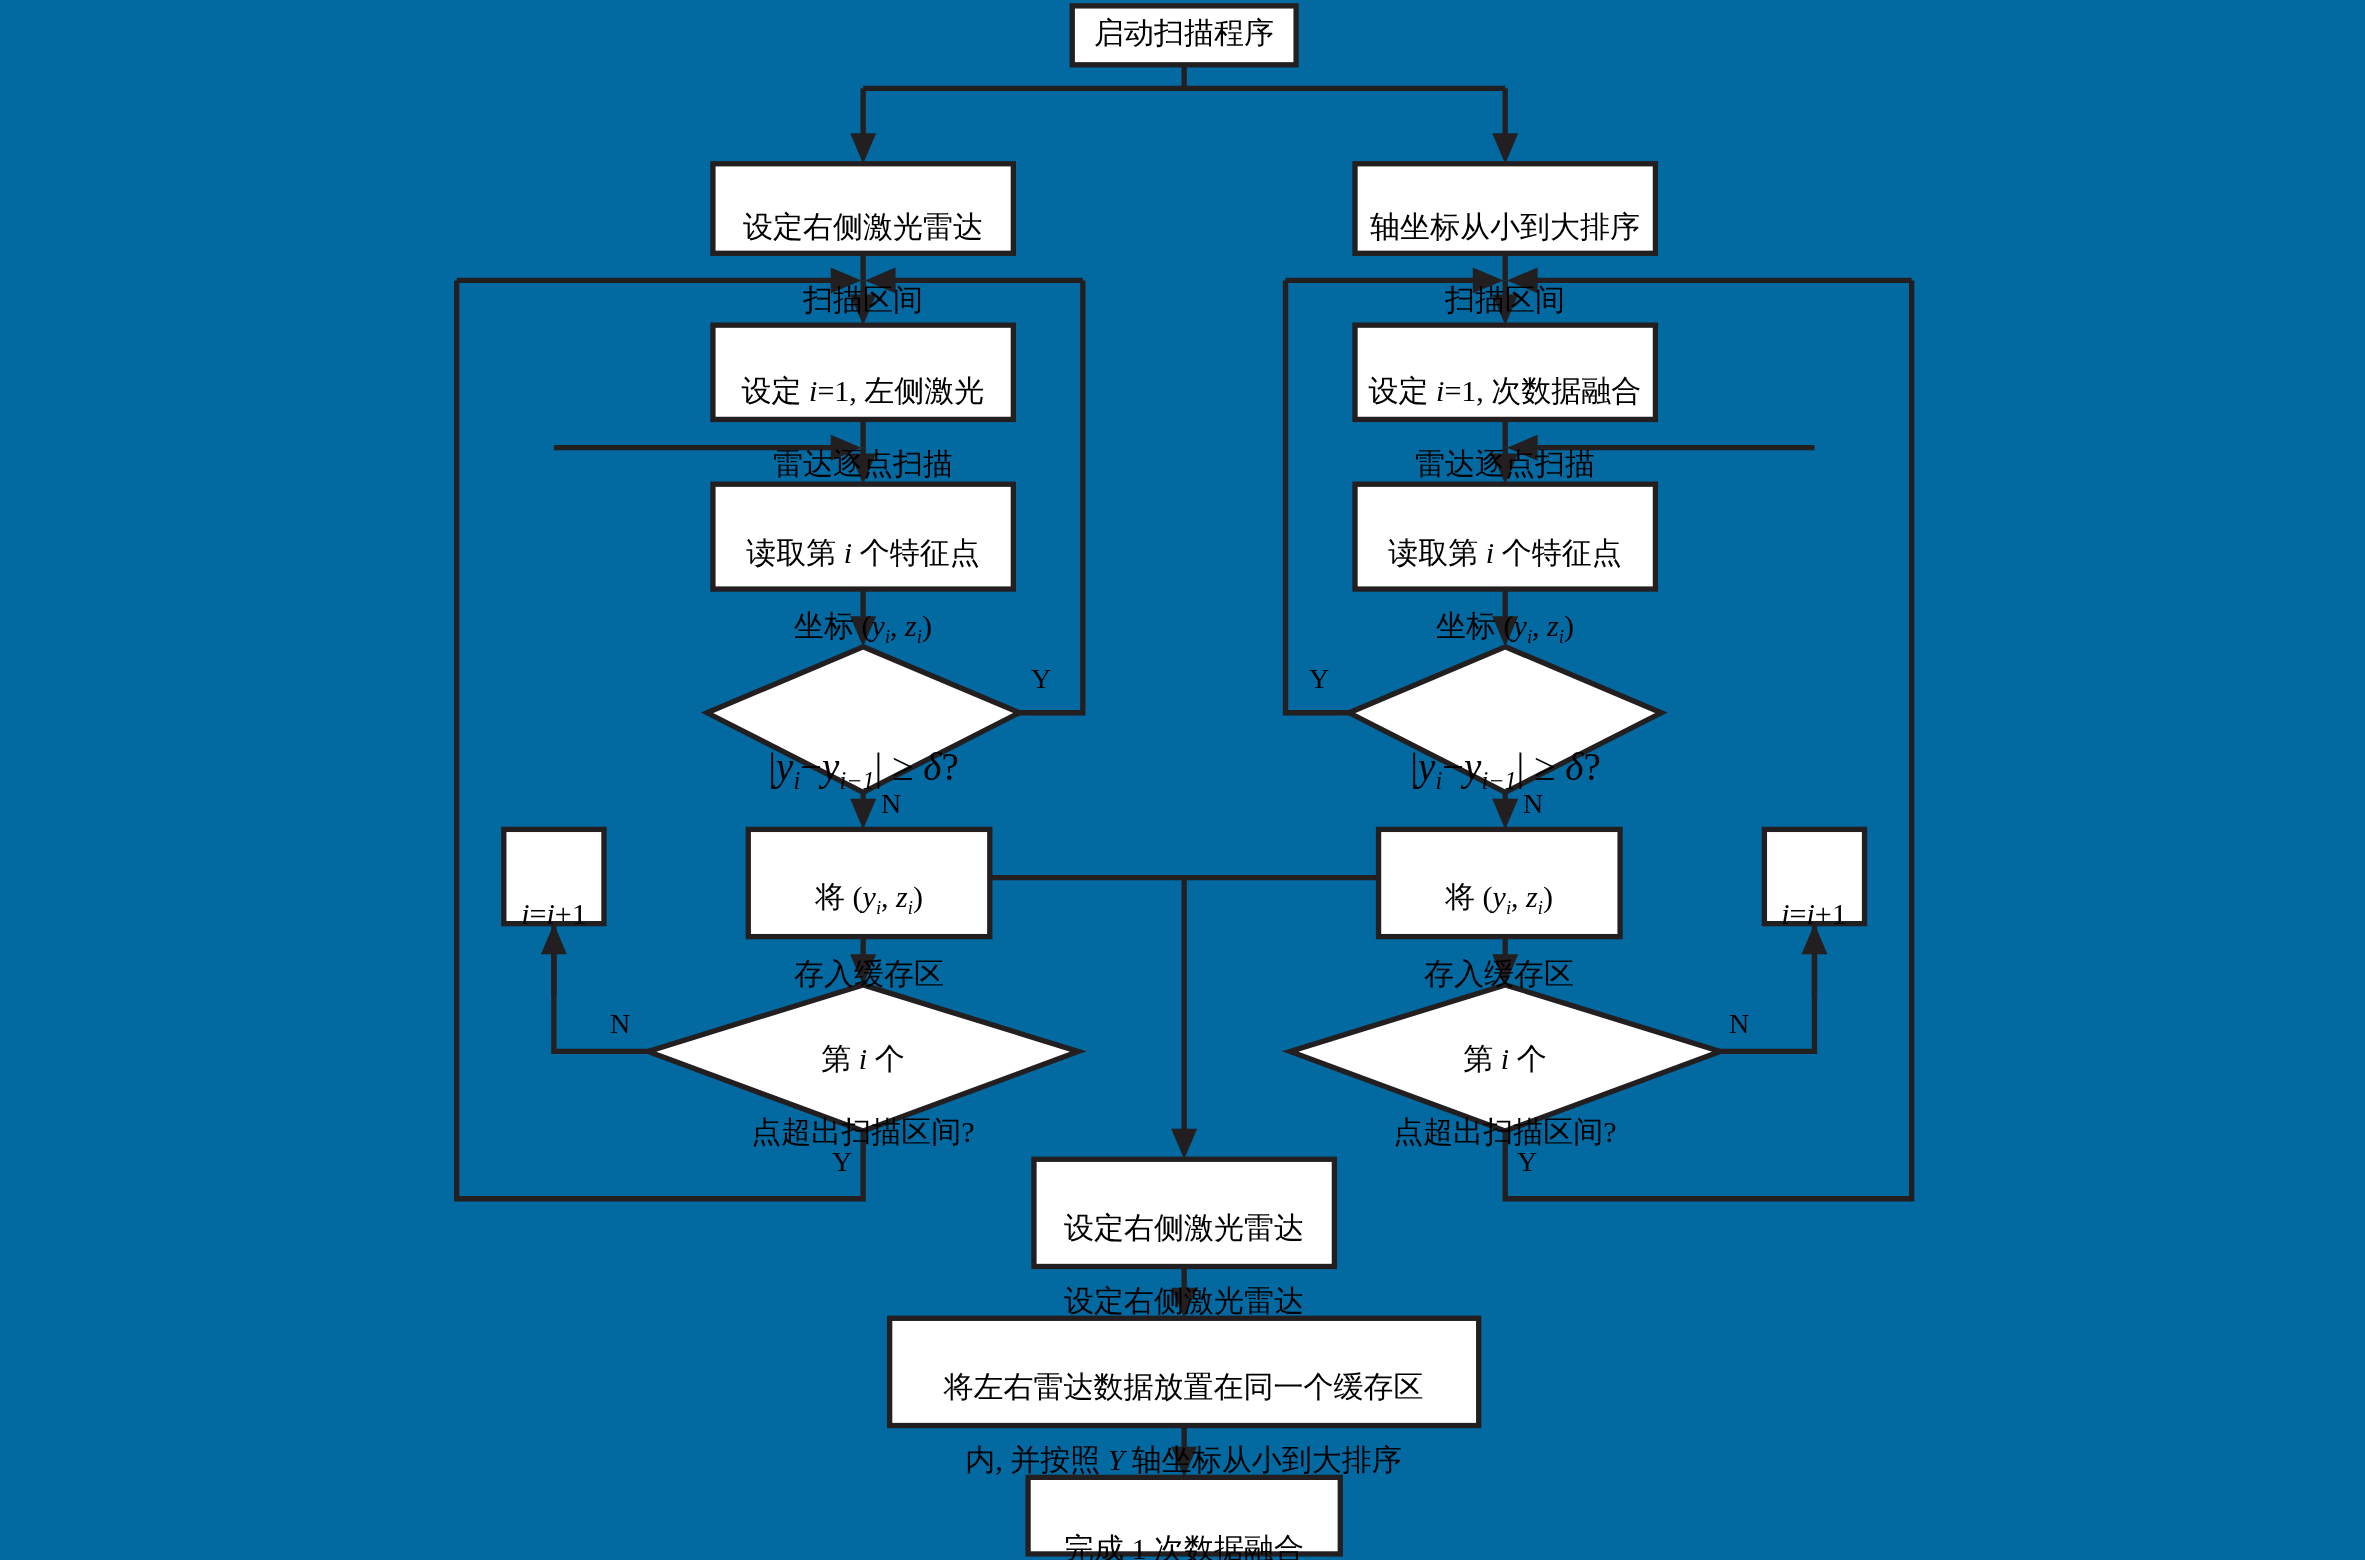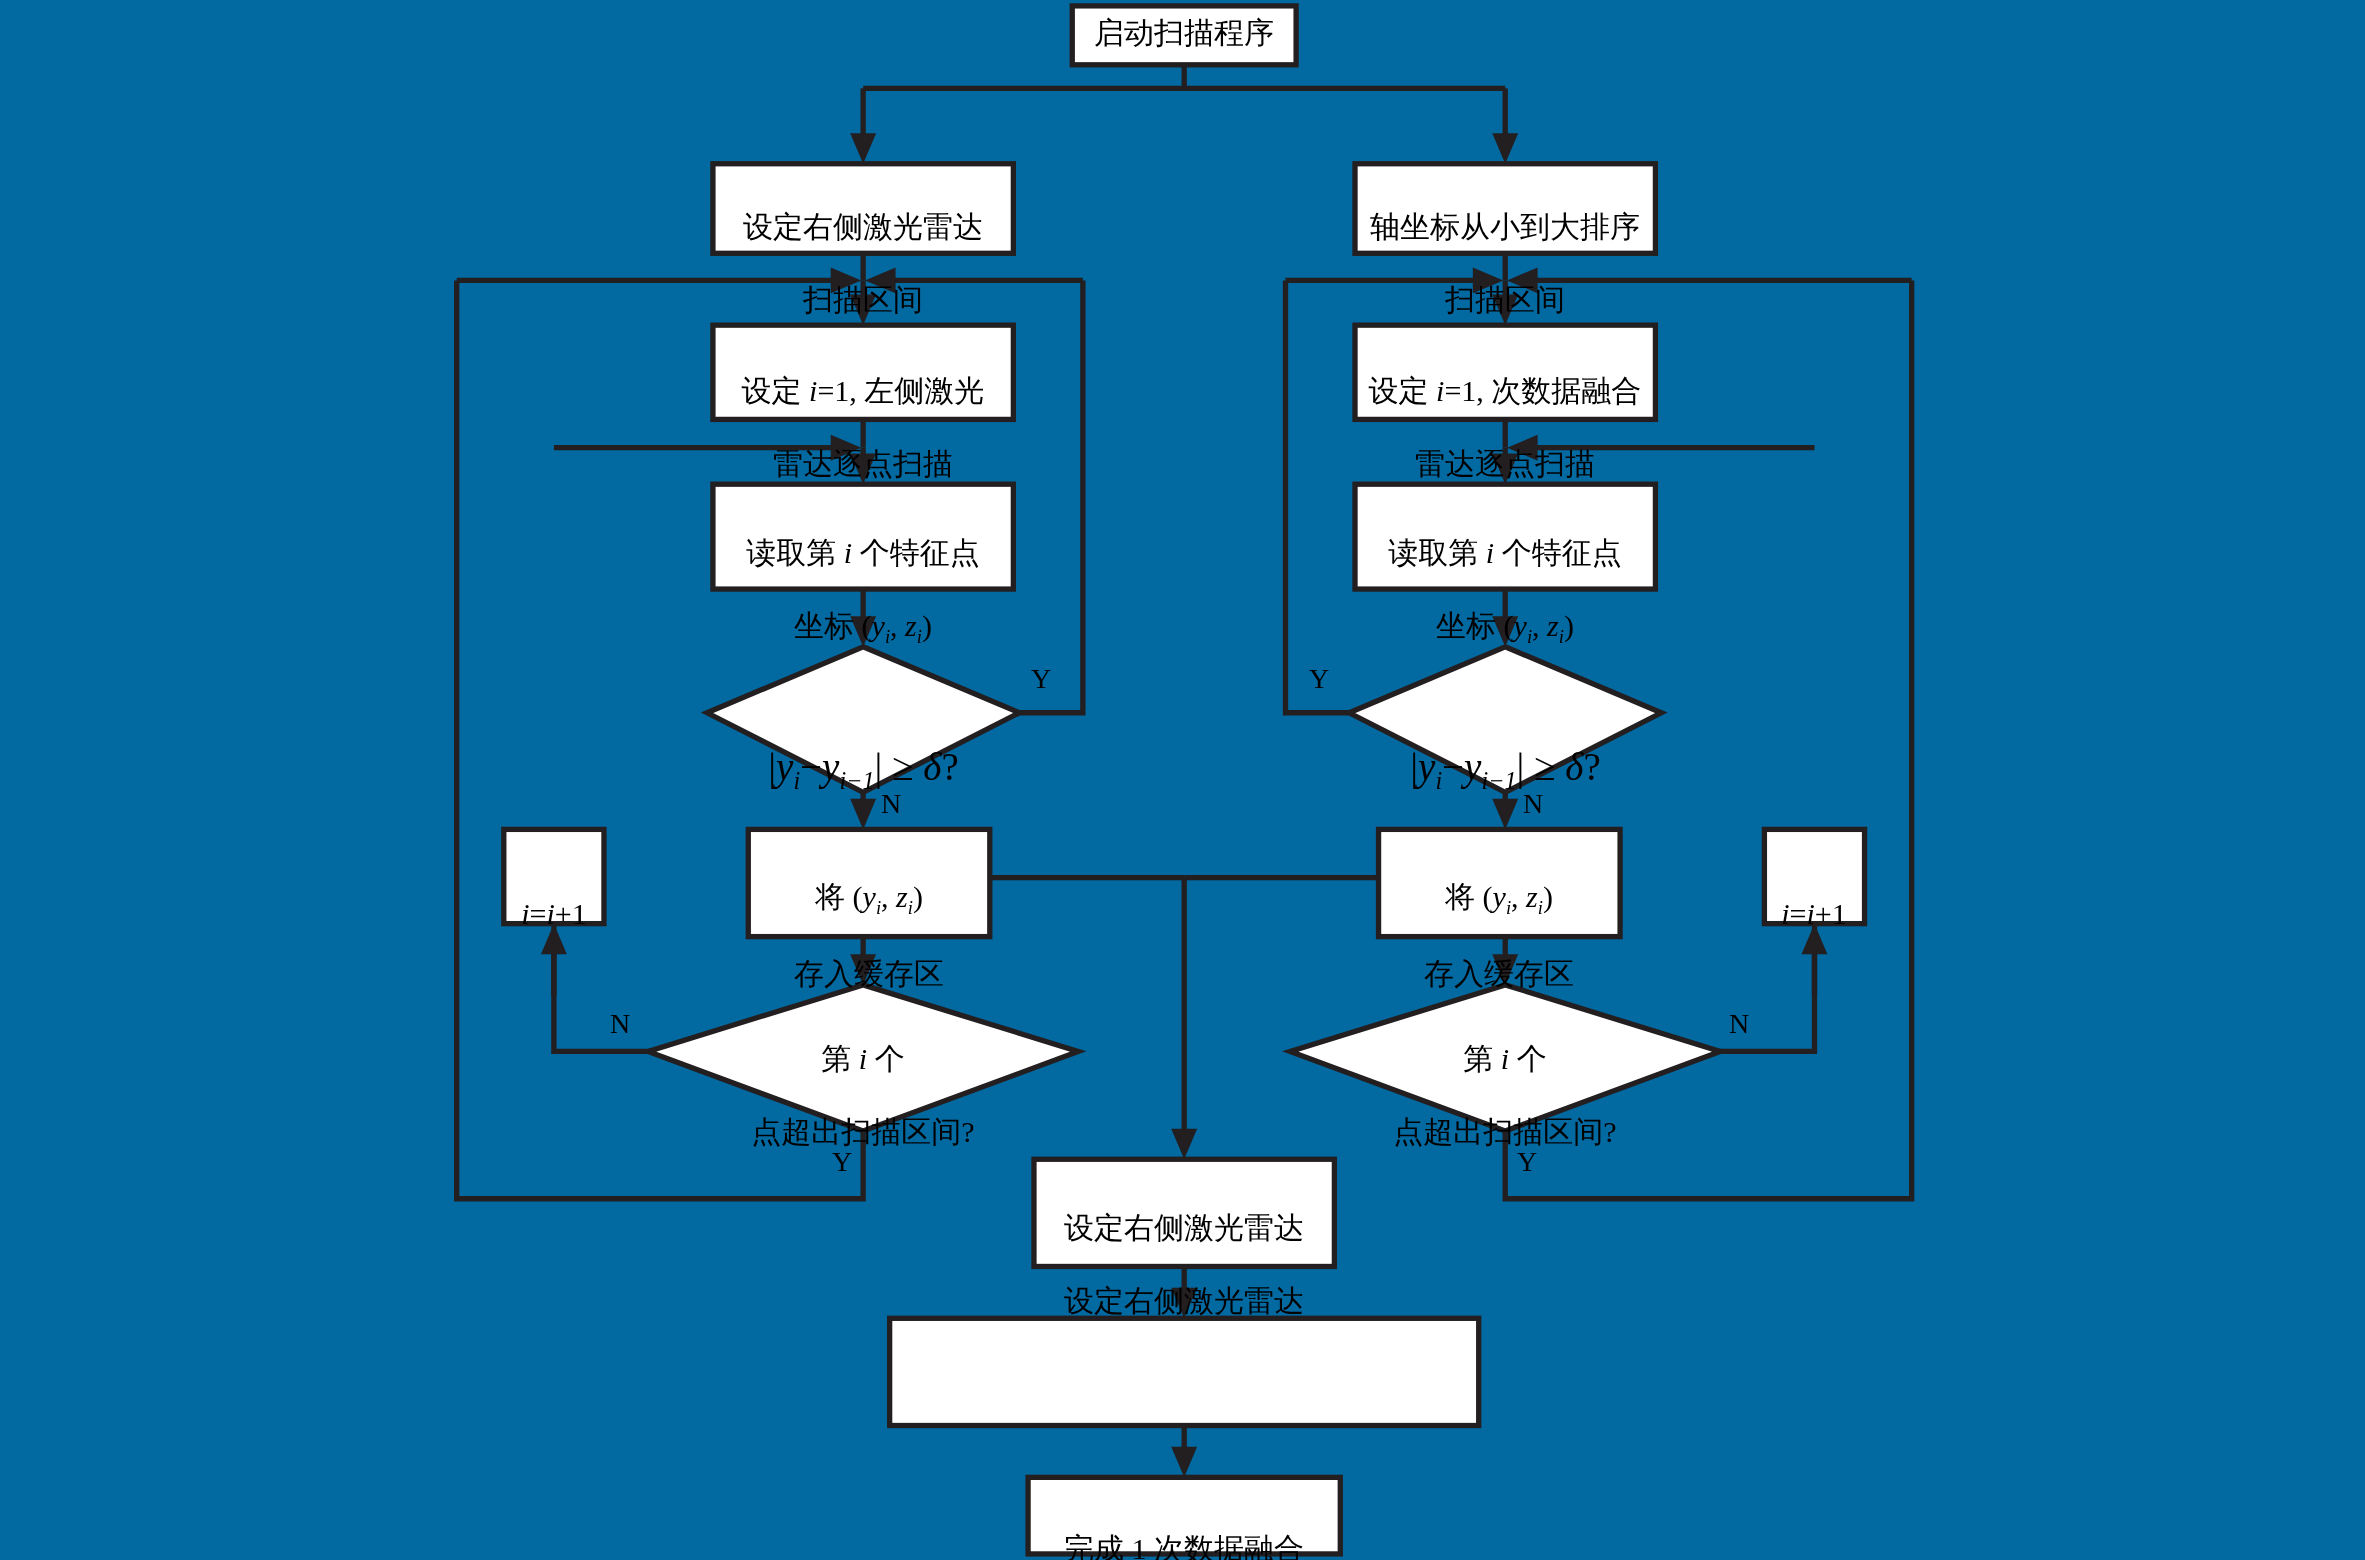--- a/index.html
+++ b/index.html
@@ -218,19 +218,23 @@
 <div class="yn" style="left:610px;top:1008px;">N</div>
 <div class="yn" style="left:832px;top:1146px;">Y</div>
 <div class="yn" style="left:1729px;top:1008px;">N</div>
 <div class="yn" style="left:1517px;top:1146px;">Y</div>
 
 <div class="lbl t48" style="left:1034px;top:1173px;width:300px;">
   <span>设定右侧激光雷达</span><br>
   <span>设定右侧激光雷达</span>
 </div>
 
+<div class="lbl t48" style="left:889px;top:1332px;width:589px;">
+  <span>将左右雷达数据放置在同一个缓存区</span><br>
+  <span>内, 并按照 </span><span class="sy">Y</span><span> 轴坐标从小到大排序</span>
+</div>
 
 <div class="lbl t48" style="left:1028px;top:1494px;width:312px;">
   <span>完成 </span><span>1</span><span> 次数据融合</span>
 </div>
 
 </div>
 
 
 </body></html>

